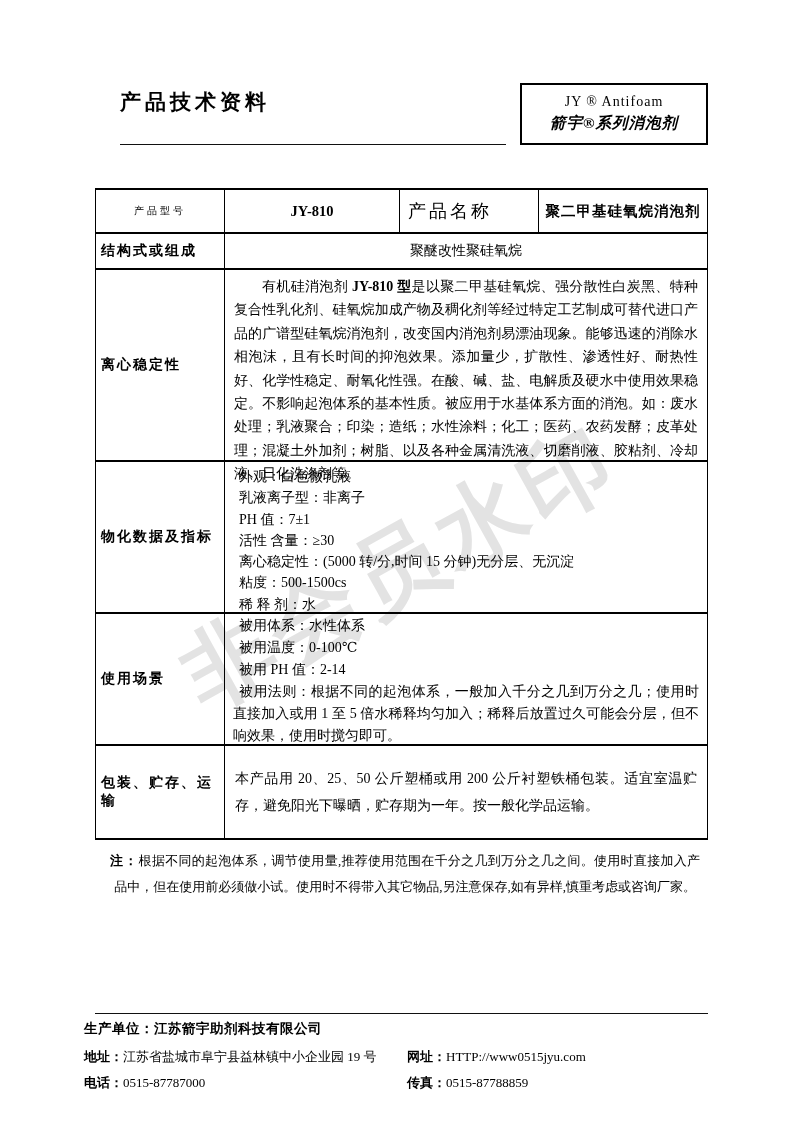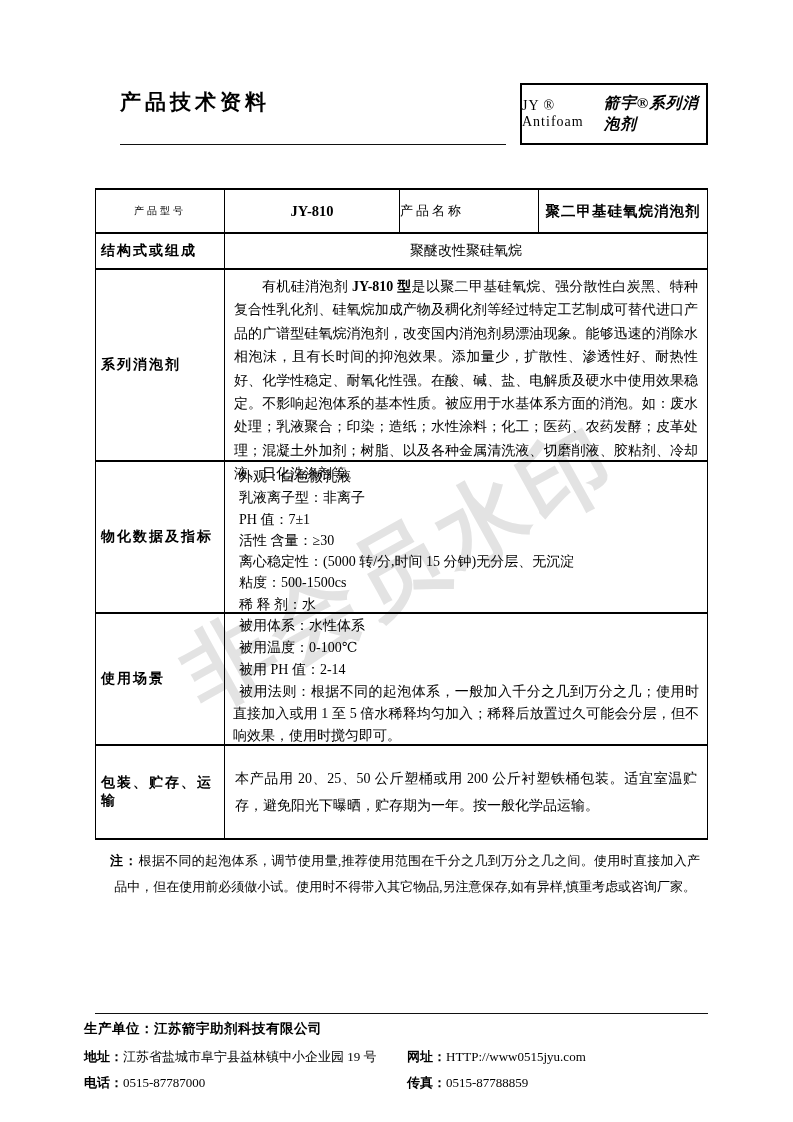--- a/index.html
+++ b/index.html
@@ -13,21 +13,21 @@
     position:absolute;left:400px;top:568px;z-index:0;
     transform:translate(-50%,-50%) rotate(-29deg);
     font-size:90px;font-weight:bold;letter-spacing:6px;white-space:nowrap;
     color:#e3e3e3;font-family:"DejaVu Sans",sans-serif;
   }
   
   .doc-title{left:120px;top:88px;font-size:21px;font-weight:bold;letter-spacing:4px;}
   .title-rule{left:120px;top:144px;width:386px;border-top:1.5px solid #111;}
   .brand-box{
     left:520px;top:83px;width:188px;height:62px;border:2px solid #000;box-sizing:border-box;
-    display:flex;justify-content:center;align-items:center;gap:3px;
+    display:flex;flex-direction:column;justify-content:center;align-items:center;gap:3px;
   }
   .brand-en{font-size:14px;letter-spacing:1px;}
   .brand-cn{font-size:15.5px;font-weight:bold;letter-spacing:1px;font-style:italic;}
   
   .tbl{
     left:95px;top:188px;width:613px;box-sizing:border-box;
     border:1px solid #000;border-top:2px solid #000;border-bottom:2px solid #000;
     font-size:14px;
   }
   .trow{display:flex;border-bottom:2px solid #000;box-sizing:border-box;}
@@ -37,21 +37,21 @@
   .lab{
     width:128px;flex:0 0 128px;font-weight:bold;display:flex;align-items:center;
     padding-left:5px;letter-spacing:2px;font-size:14px;
   }
   .r1{height:44px;}
   .r1 .c-lab1{width:128px;flex:0 0 128px;display:flex;align-items:center;justify-content:center;
     font-size:10px;letter-spacing:3px;}
   .r1 .c-model{width:175px;flex:0 0 175px;display:flex;align-items:center;justify-content:center;
     font-weight:bold;font-size:14.5px;}
   .r1 .c-namelab{width:139px;flex:0 0 139px;display:flex;align-items:center;
-    padding-left:0;font-size:13px;letter-spacing:3px;}
+    padding-left:8px;font-size:18px;letter-spacing:3px;}
   .r1 .c-nameval{flex:1;display:flex;align-items:center;justify-content:center;
     font-weight:bold;font-size:14.5px;letter-spacing:1px;}
   .r2{height:36px;}
   .r2 .c-comp{flex:1;display:flex;align-items:center;justify-content:center;}
   .r3{height:192px;}
   .r3 .c-body{flex:1;padding:5px 9px 0 9px;}
   .overview{margin:0;line-height:23.4px;text-align:justify;text-indent:2em;}
   .r4{height:152px;}
   .r4 .c-body{flex:1;padding:4px 8px 0 8px;}
   .r4 .pline{line-height:21.3px;text-indent:6px;}
@@ -100,21 +100,21 @@
       <div class="cell c-namelab vline">产品名称</div>
       <div class="cell c-nameval vline">聚二甲基硅氧烷消泡剂</div>
     </div>
 
     <div class="trow r2">
       <div class="cell lab">结构式或组成</div>
       <div class="cell c-comp vline">聚醚改性聚硅氧烷</div>
     </div>
 
     <div class="trow r3">
-      <div class="cell lab">系列消泡剂</div>
+      <div class="cell lab">离心稳定性</div>
       <div class="cell c-body vline">
         <p class="overview"><span>有机硅消泡剂 </span><b>JY-810 型</b><span>是以聚二甲基硅氧烷、强分散性白炭黑、特种复合性乳化剂、硅氧烷加成产物及稠化剂等经过特定工艺制成可替代进口产品的广谱型硅氧烷消泡剂，改变国内消泡剂易漂油现象。能够迅速的消除水相泡沫，且有长时间的抑泡效果。添加量少，扩散性、渗透性好、耐热性好、化学性稳定、耐氧化性强。在酸、碱、盐、电解质及硬水中使用效果稳定。不影响起泡体系的基本性质。被应用于水基体系方面的消泡。如：废水处理；乳液聚合；印染；造纸；水性涂料；化工；医药、农药发酵；皮革处理；混凝土外加剂；树脂、以及各种金属清洗液、切磨削液、胶粘剂、冷却液、日化洗涤剂等。</span></p>
       </div>
     </div>
 
     <div class="trow r4">
       <div class="cell lab">物化数据及指标</div>
       <div class="cell c-body vline">
         <div class="pline">外观：白色微乳液</div>
         <div class="pline">乳液离子型：非离子</div>

